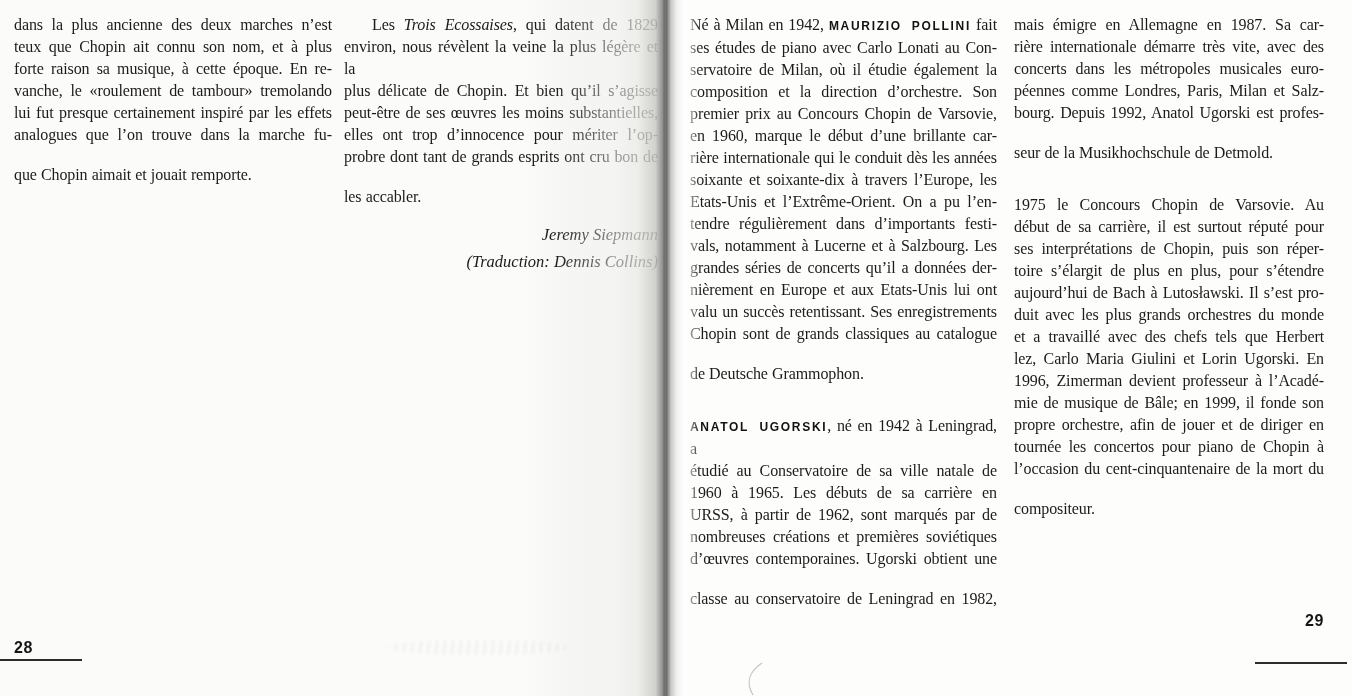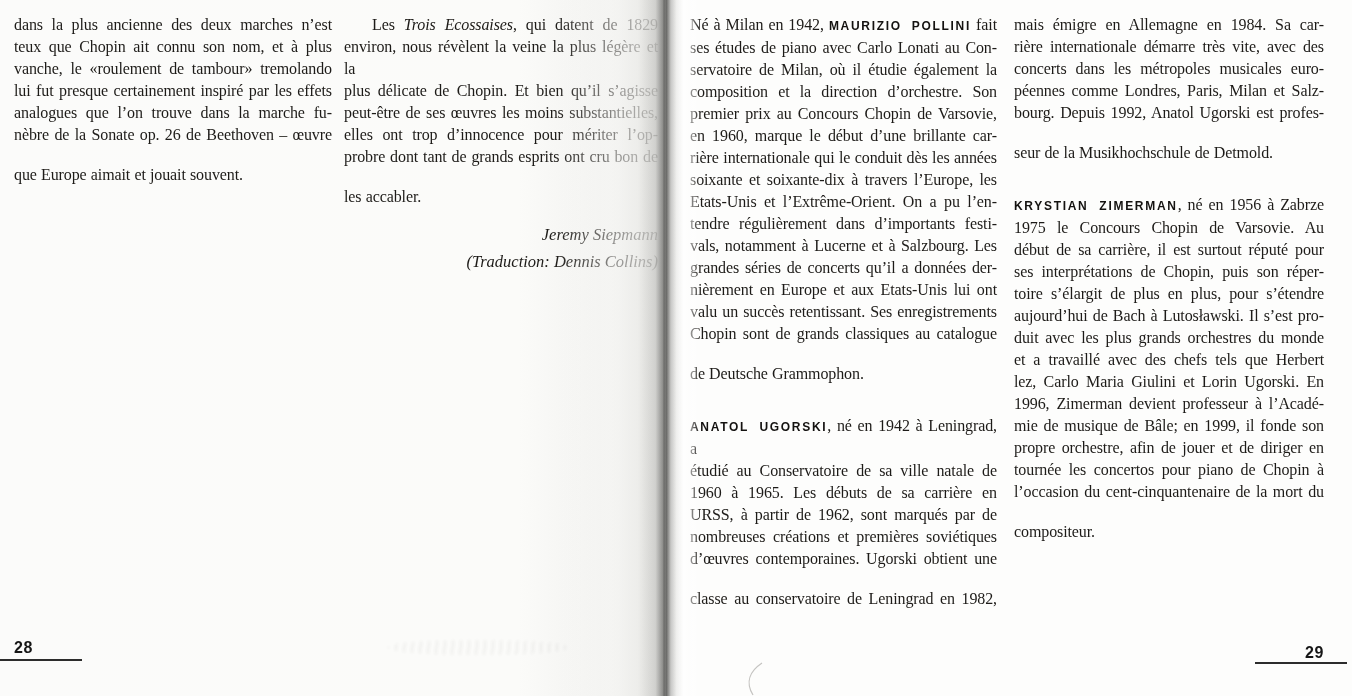--- a/index.html
+++ b/index.html
@@ -77,21 +77,21 @@
     color:#1d1b18;
   }
 
   .pagenum{
     position:absolute;z-index:2;
     font-family:"Liberation Sans", sans-serif;
     font-weight:bold;font-size:16px;color:#161616;
     letter-spacing:0.5px;
   }
   .pagenum-left{left:14px;top:639px;text-align:center;}
-  .pagenum-right{left:1305px;top:644px;}
+  .pagenum-right{left:1305px;top:612px;}
   .rule{position:absolute;height:2px;background:#2c2c2c;z-index:2;}
   .rule-left{left:0;top:659px;width:82px;}
   .rule-right{left:1255px;top:662px;width:92px;}
 
   .smudge{
     position:absolute;left:388px;top:640px;width:180px;height:15px;z-index:1;
     background:repeating-linear-gradient(96deg,rgba(90,88,84,0.18) 0 2px,rgba(0,0,0,0) 2px 8px);
     filter:blur(1.6px);
     opacity:0.45;
     border-radius:45%;
@@ -108,25 +108,25 @@
   </div>
 
   <div class="page page-right"></div>
 
   <div class="spine"></div>
 
   <div class="col col-l1">
     <div class="par">
         <div class="line"><span>dans la plus ancienne des deux marches n’est</span></div>
         <div class="line"><span>teux que Chopin ait connu son nom, et à plus</span></div>
+        <div class="line"><span>forte raison sa musique, à cette époque. En re-</span></div>
         <div class="line"><span>vanche, le «roulement de tambour» tremolando</span></div>
         <div class="line"><span>lui fut presque certainement inspiré par les effets</span></div>
         <div class="line"><span>analogues que l’on trouve dans la marche fu-</span></div>
-        <div class="line"><span>nèbre de la Sonate op. 26 de Beethoven – œuvre</span></div>
-        <div class="line last"><span>que Europe aimait et jouait souvent.</span></div>
+        <div class="line last"><span>que Chopin aimait et jouait remporte.</span></div>
       </div>
   </div>
 
   <div class="col col-l2">
     <div class="par indent">
         <div class="line"><span>Les </span><span class="italic">Trois Ecossaises</span><span>, qui datent de 1829</span></div>
         <div class="line"><span>environ, nous révèlent la veine la plus légère et la</span></div>
         <div class="line"><span>plus délicate de Chopin. Et bien qu’il s’agisse</span></div>
         <div class="line"><span>peut-être de ses œuvres les moins substantielles,</span></div>
         <div class="line"><span>elles ont trop d’innocence pour mériter l’op-</span></div>
@@ -164,29 +164,28 @@
         <div class="line"><span>1960 à 1965. Les débuts de sa carrière en</span></div>
         <div class="line"><span>URSS, à partir de 1962, sont marqués par de</span></div>
         <div class="line"><span>nombreuses créations et premières soviétiques</span></div>
         <div class="line"><span>d’œuvres contemporaines. Ugorski obtient une</span></div>
         <div class="line last"><span>classe au conservatoire de Leningrad en 1982,</span></div>
       </div>
   </div>
 
   <div class="col col-r2">
     <div class="par">
-        <div class="line"><span>mais émigre en Allemagne en 1984. Sa car-</span></div>
+        <div class="line"><span>mais émigre en Allemagne en 1987. Sa car-</span></div>
         <div class="line"><span>rière internationale démarre très vite, avec des</span></div>
         <div class="line"><span>concerts dans les métropoles musicales euro-</span></div>
         <div class="line"><span>péennes comme Londres, Paris, Milan et Salz-</span></div>
         <div class="line"><span>bourg. Depuis 1992, Anatol Ugorski est profes-</span></div>
         <div class="line last"><span>seur de la Musikhochschule de Detmold.</span></div>
       </div>
     <div class="par">
-        <div class="line"><span class="name">KRYSTIAN ZIMERMAN</span><span>, né en 1956 à Zabrze</span></div>
         <div class="line"><span>1975 le Concours Chopin de Varsovie. Au</span></div>
         <div class="line"><span>début de sa carrière, il est surtout réputé pour</span></div>
         <div class="line"><span>ses interprétations de Chopin, puis son réper-</span></div>
         <div class="line"><span>toire s’élargit de plus en plus, pour s’étendre</span></div>
         <div class="line"><span>aujourd’hui de Bach à Lutosławski. Il s’est pro-</span></div>
         <div class="line"><span>duit avec les plus grands orchestres du monde</span></div>
         <div class="line"><span>et a travaillé avec des chefs tels que Herbert</span></div>
         <div class="line"><span>lez, Carlo Maria Giulini et Lorin Ugorski. En</span></div>
         <div class="line"><span>1996, Zimerman devient professeur à l’Acadé-</span></div>
         <div class="line"><span>mie de musique de Bâle; en 1999, il fonde son</span></div>

